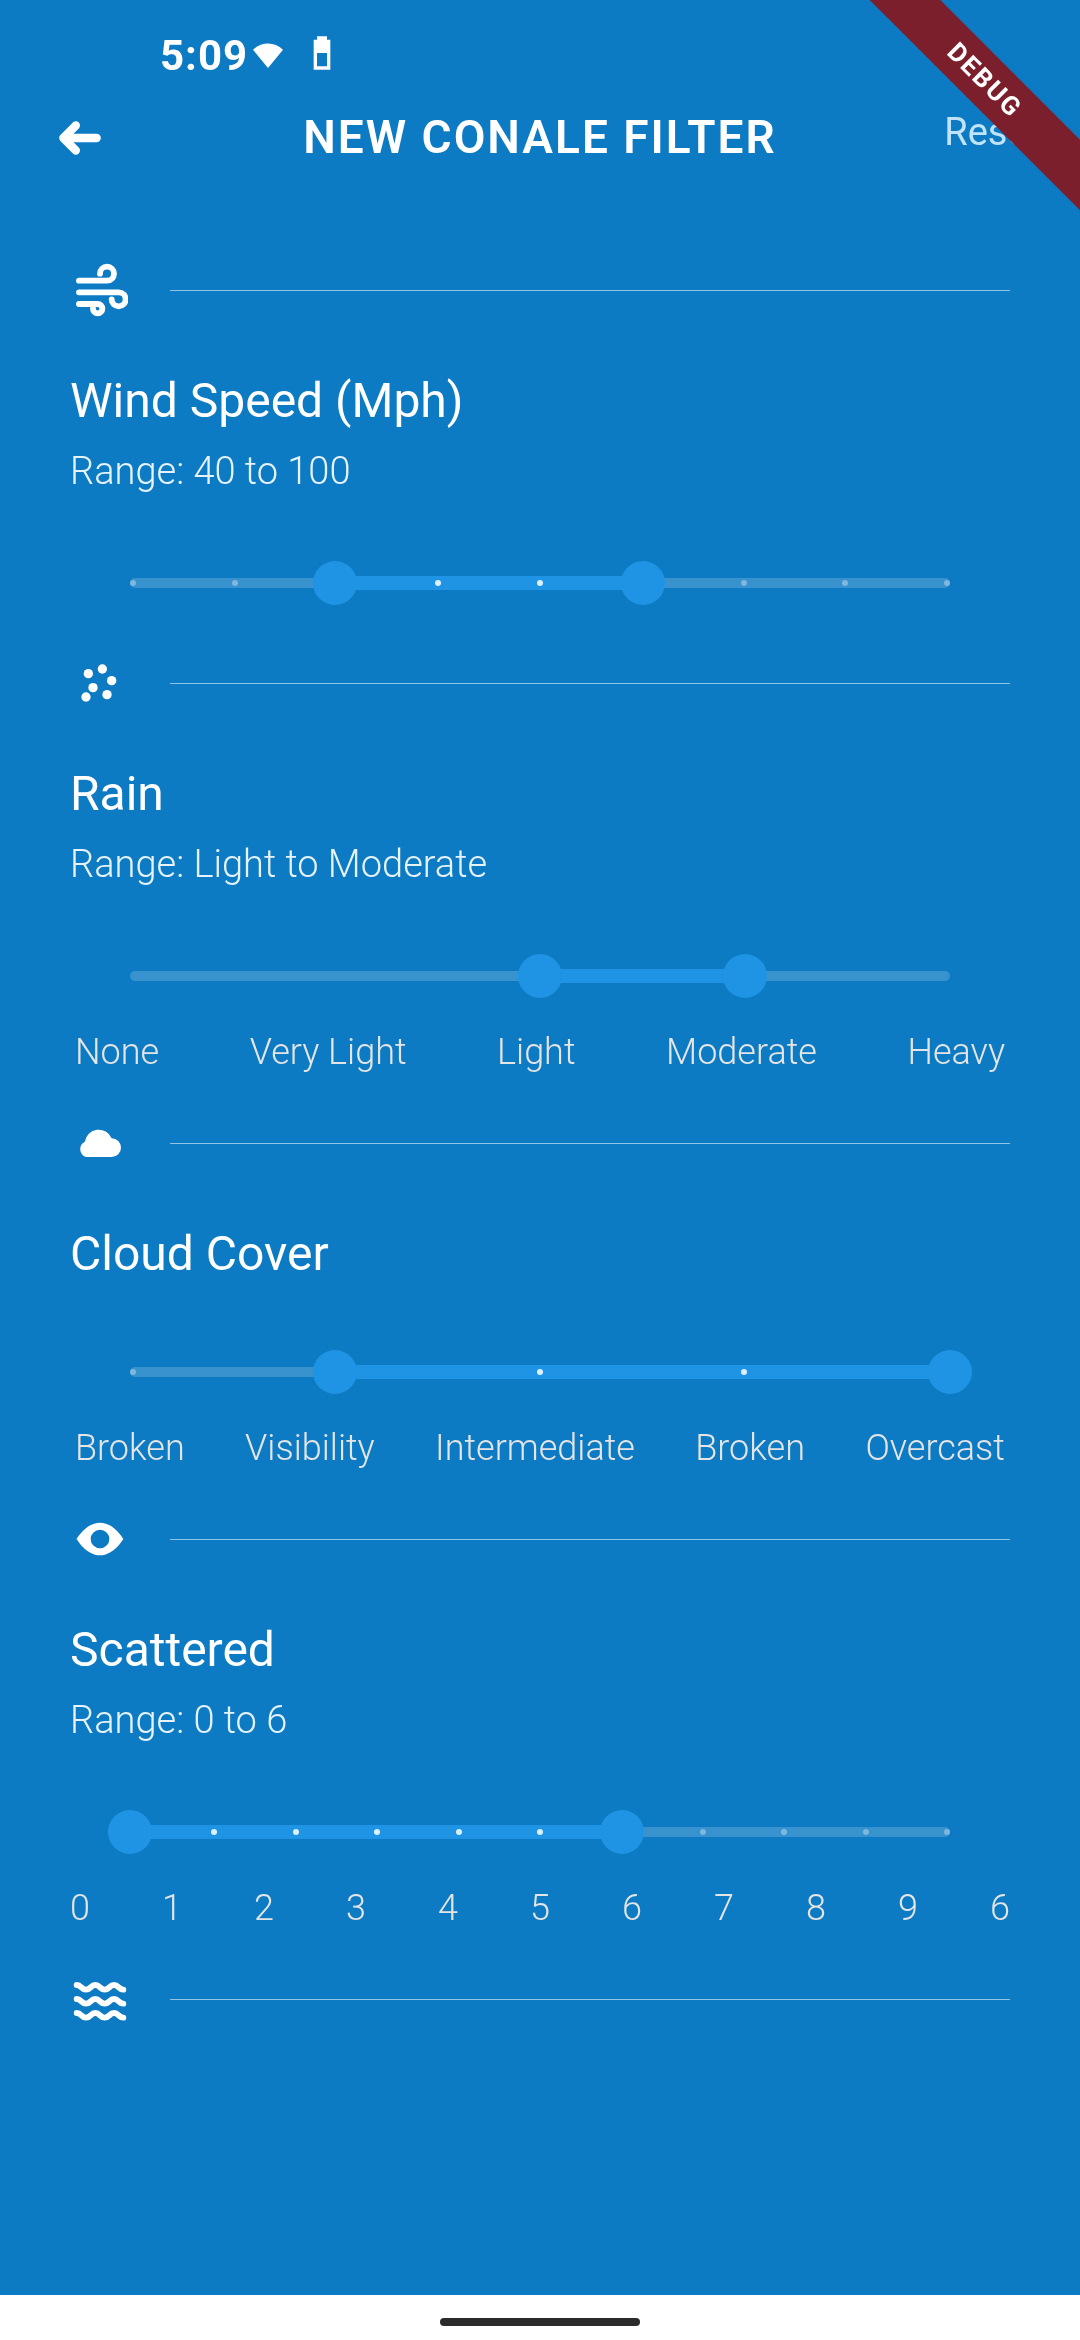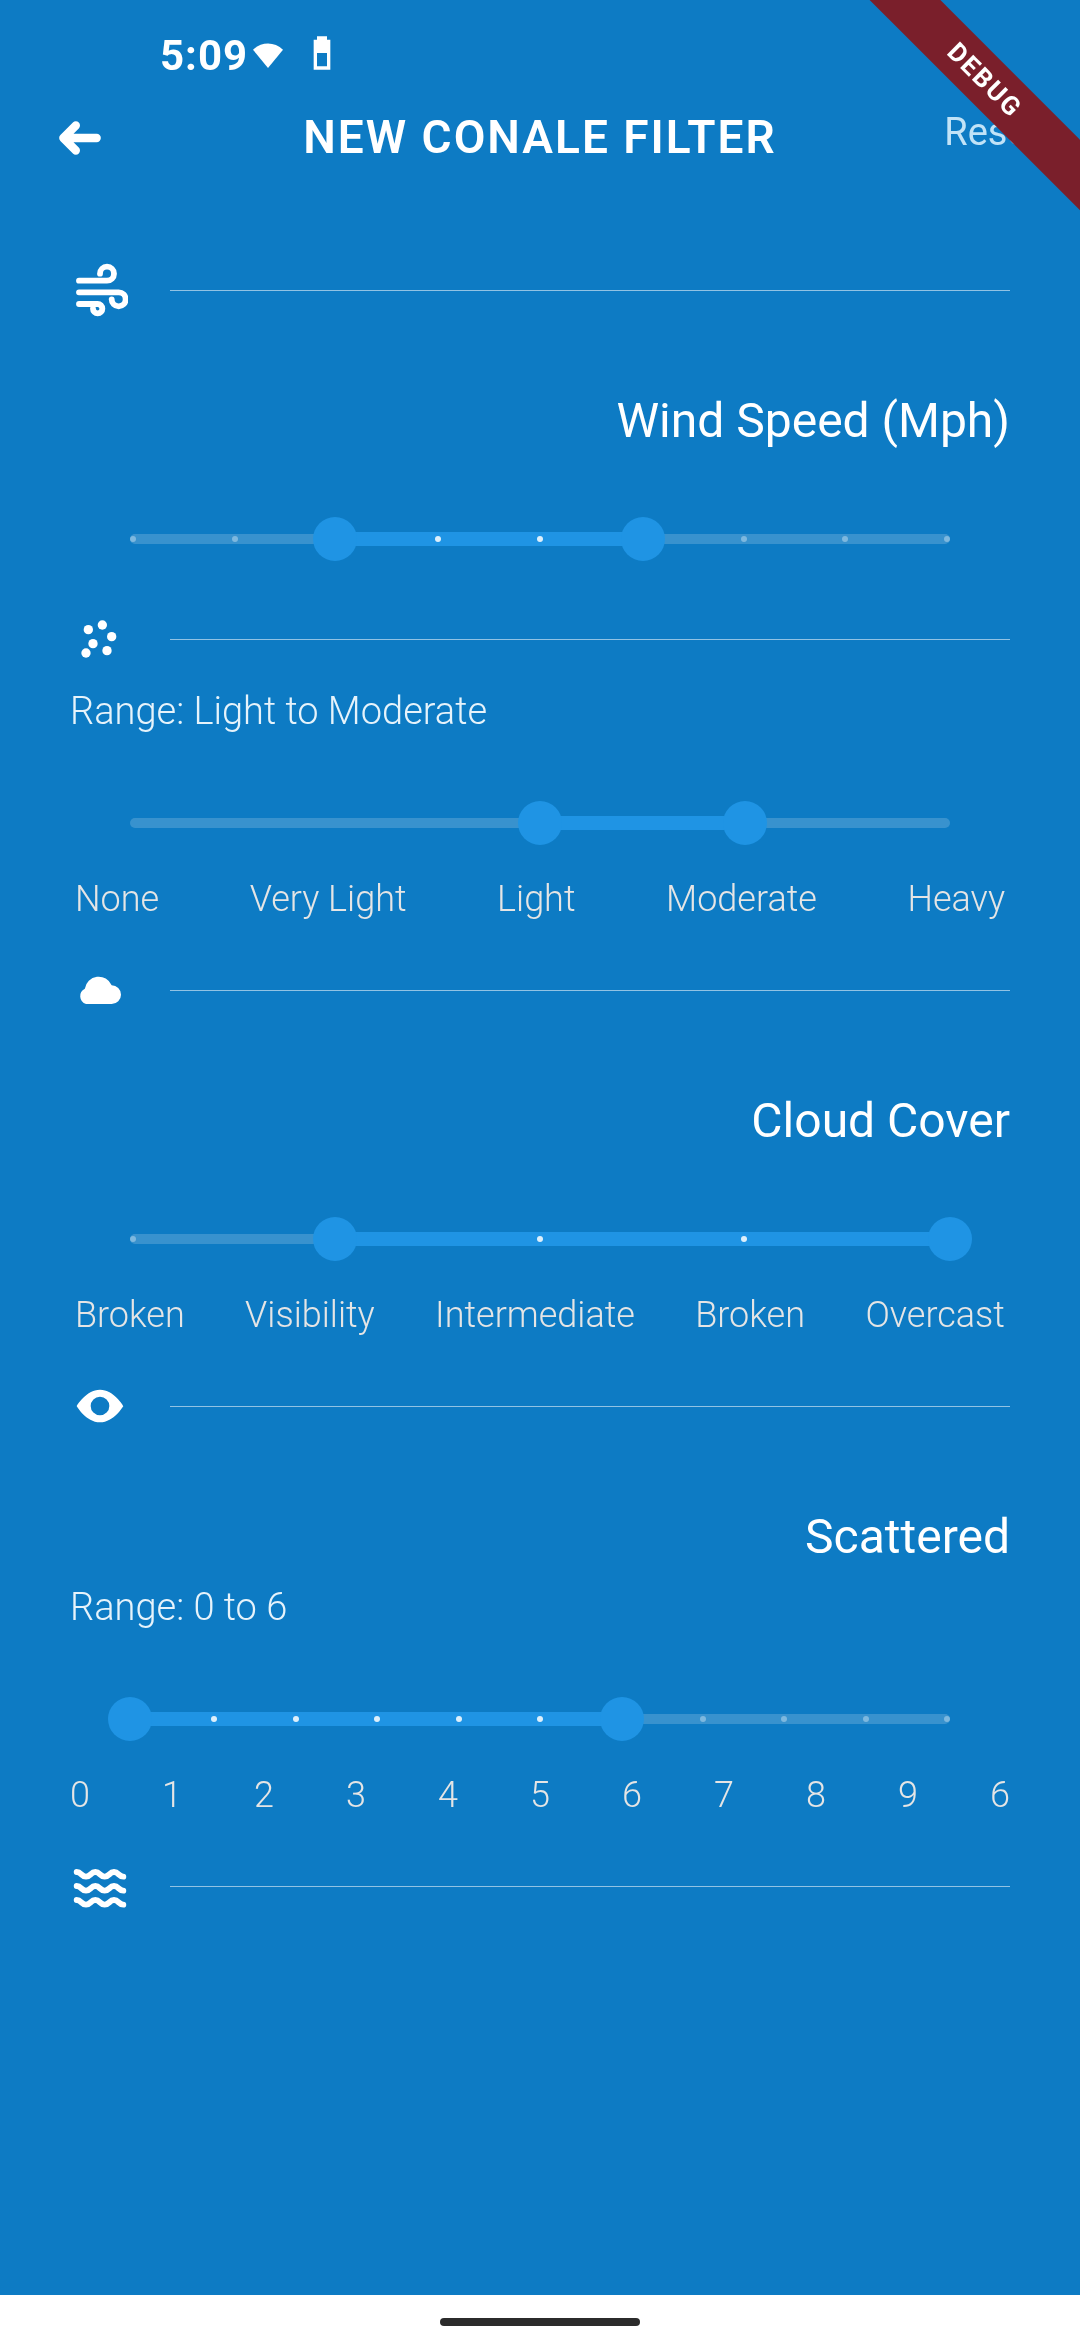--- a/index.html
+++ b/index.html
@@ -76,21 +76,21 @@
     gap: 40px;
     margin-top: 50px;
   }
   .sect-header:first-child { margin-top: 10px; }
   .sect-header .icon { width:60px; height:60px; display:flex; align-items:center; justify-content:center; }
   .sect-header .icon svg { width:56px; height:56px; fill:#fff; }
   .sect-header .divider {
     flex:1; height:1px; background: rgba(255,255,255,0.55);
   }
   .sect-title {
-    font-size: 48px; font-weight:400; margin-top: 72px; text-align: right;
+    font-size: 48px; font-weight:400; margin-top: 52px;
   }
   .sect-sub {
     font-size: 38px; font-weight:300; margin-top: 20px; color:#e6f3fb;
   }
   
   .slider-wrap { position:relative; height:40px; margin: 70px 60px 30px 60px; }
   .track-inactive {
     position:absolute; left:0; right:0; top:50%; transform:translateY(-50%);
     height:10px; background: rgba(255,255,255,0.18); border-radius:5px;
   }
@@ -161,20 +161,21 @@
 
   <div class="sect-header">
     <span class="icon">
       <svg viewBox="0 0 24 24">
           <path d="M3 8h12a3 3 0 1 0-3-3M3 13h17a3 3 0 1 1-3 3M3 18h8a2 2 0 1 1-2 2" fill="none" stroke="#fff" stroke-width="2.5" stroke-linecap="round"></path>
         </svg>
     </span>
     <div class="divider"></div>
   </div>
   <div class="sect-title">Wind Speed (Mph)</div>
+  <div class="sect-sub">Range: 40 to 100</div>
   <div class="slider-wrap">
     <div class="track-inactive"></div>
     <div class="track-active" style="left:25%; right:37.5%;"></div>
     <div class="ticks">
       <span class="tk"></span>
         <span class="tk"></span>
         <span class="tk on"></span>
         <span class="tk on"></span>
         <span class="tk on"></span>
         <span class="tk on"></span>
@@ -192,20 +193,21 @@
         <circle cx="7" cy="8" r="2"></circle>
           <circle cx="13" cy="6" r="2"></circle>
           <circle cx="17" cy="11" r="2"></circle>
         <circle cx="9" cy="14" r="2"></circle>
           <circle cx="15" cy="17" r="2"></circle>
           <circle cx="6" cy="18" r="2"></circle>
       </svg>
     </span>
     <div class="divider"></div>
   </div>
+  <div class="sect-title">Rain</div>
   <div class="sect-sub">Range: Light to Moderate</div>
   <div class="slider-wrap">
     <div class="track-inactive"></div>
     <div class="track-active" style="left:50%; right:25%;"></div>
     <div class="thumb" style="left:50%;"></div>
     <div class="thumb" style="left:75%;"></div>
   </div>
   <div class="labels-row">
     <span>None</span>
     <span>Very Light</span>

